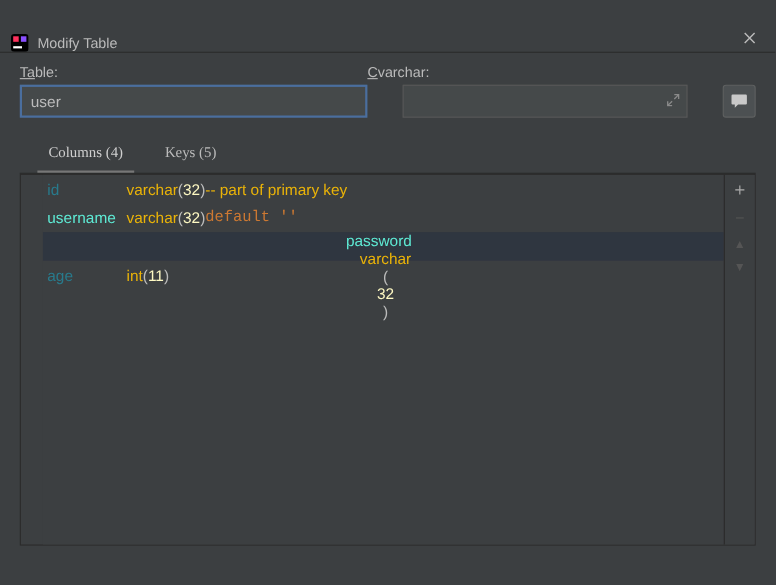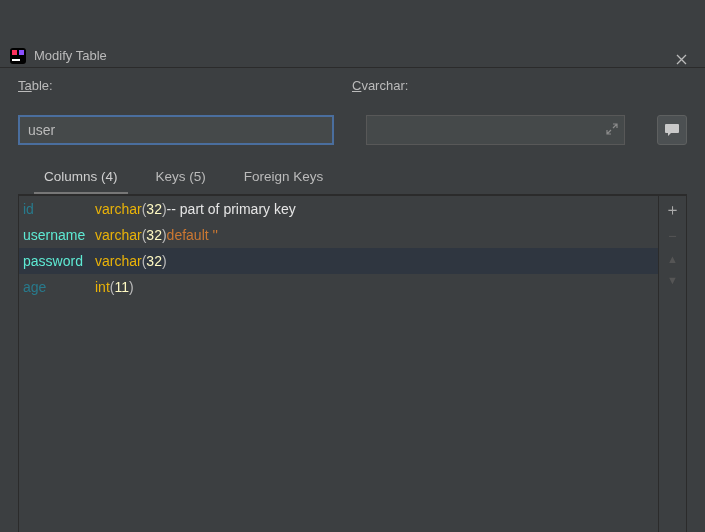--- a/index.html
+++ b/index.html
@@ -6,38 +6,37 @@
     body {
       background: #3c3f41;
       font-family: "Segoe UI", Arial, sans-serif;
       font-size: 13px;
       color: #bbbbbb;
       width: 705px;
       height: 532px;
       overflow: hidden;
     }
     .titlebar {
-      height: 20px;
-      display: flex;
-      align-items: flex-start;
+      height: 48px;
+      display: flex;
+      align-items: flex-end;
       padding: 0 10px;
       background: #3c3f41;
       border-bottom: 1px solid #2b2b2b;
-      margin-top: 48px;
     }
     .title-icon {
       width: 16px; height: 16px;
       display: inline-flex; align-items: center; justify-content: center;
       margin-right: 8px;
     }
     .title-text { color: #bbbbbb; font-size: 13px; }
     .close-icon { margin-left: auto; color: #bbbbbb; cursor: default; font-size: 14px; padding: 4px 8px; }
 
     .content { padding: 10px 18px 0 18px; }
-    .labelrow { display: flex; gap: 18px; margin-bottom: 22px; }
+    .labelrow { display: flex; margin-bottom: 4px; }
     .label-table { width: 316px; color: #bbbbbb; }
     .label-comment { flex: 1; color: #bbbbbb; }
     .mn { text-decoration: underline; }
 
     .inputrow { display: flex; gap: 32px; align-items: center; }
     .table-input {
       width: 316px; height: 30px;
       background: #45494a;
       border: 2px solid #4a6e9e;
       color: #bbbbbb;
@@ -66,54 +65,56 @@
       border-radius: 3px;
     }
     .comment-btn svg { fill: #bbbbbb; }
 
     .tabs {
       display: flex;
       gap: 18px;
       margin-top: 18px;
       padding-left: 16px;
       border-bottom: 1px solid #2b2b2b;
+      font-family: Liberation Serif, serif;
     }
     .tab {
       padding: 6px 10px 8px 10px;
       color: #bbbbbb;
       cursor: default;
       font-size: 13.5px;
     }
     .tab.active { border-bottom: 2px solid #777777; color: #cfcfcf; }
 
     .listarea {
       display: flex;
       border: 1px solid #2b2b2b;
       height: 338px;
     }
     .rows {
       flex: 1;
       overflow: hidden;
       background: #3c3f41;
+      margin-left: 20px;
     }
     .col-row {
       display: flex;
       align-items: center;
       height: 26px;
       padding-left: 4px;
       font-size: 14px;
     }
-    .col-row.sel { background: #2f3640; }
+    .col-row.sel { background: #2f3640; flex-direction: column; }
     .col-name { width: 72px; color: #5eead4; }
     .col-name.teal { color: #287a8c; }
     .type { color: #eab308; }
     .num { color: #fef9c3; }
     .paren { color: #bbbbbb; }
-    .hint { color: #e5e5e5; }
-    .kw { color: #cc7832; }
+    .hint { color: #eab308; }
+    .kw { color: #cc7832; font-family: Liberation Mono, monospace; }
 
     .sidebar {
       width: 28px;
       background: #3c3f41;
       border-left: 1px solid #2b2b2b;
       display: flex; flex-direction: column; align-items: center;
       padding-top: 6px;
       gap: 10px;
     }
     .side-btn { color: #aaaaaa; font-size: 16px; line-height: 1; cursor: default; }
@@ -157,21 +158,20 @@
     <div class="comment-btn">
       <svg width="16" height="14" viewBox="0 0 16 14">
           <path d="M2 1 h12 a1 1 0 0 1 1 1 v7 a1 1 0 0 1 -1 1 h-7 l-3 3 v-3 h-2 a1 1 0 0 1 -1 -1 v-7 a1 1 0 0 1 1 -1 z" fill="#c9c9c9"></path>
         </svg>
     </div>
   </div>
 
   <div class="tabs">
     <div class="tab active">Columns (4)</div>
     <div class="tab">Keys (5)</div>
-    <div class="tab">Foreign Keys</div>
   </div>
 
   <div class="listarea">
     <div class="rows">
       <div class="col-row">
         <span class="col-name teal">id</span>
         <span class="type">varchar</span>
           <span class="paren">(</span>
           <span class="num">32</span>
           <span class="paren">)</span>

